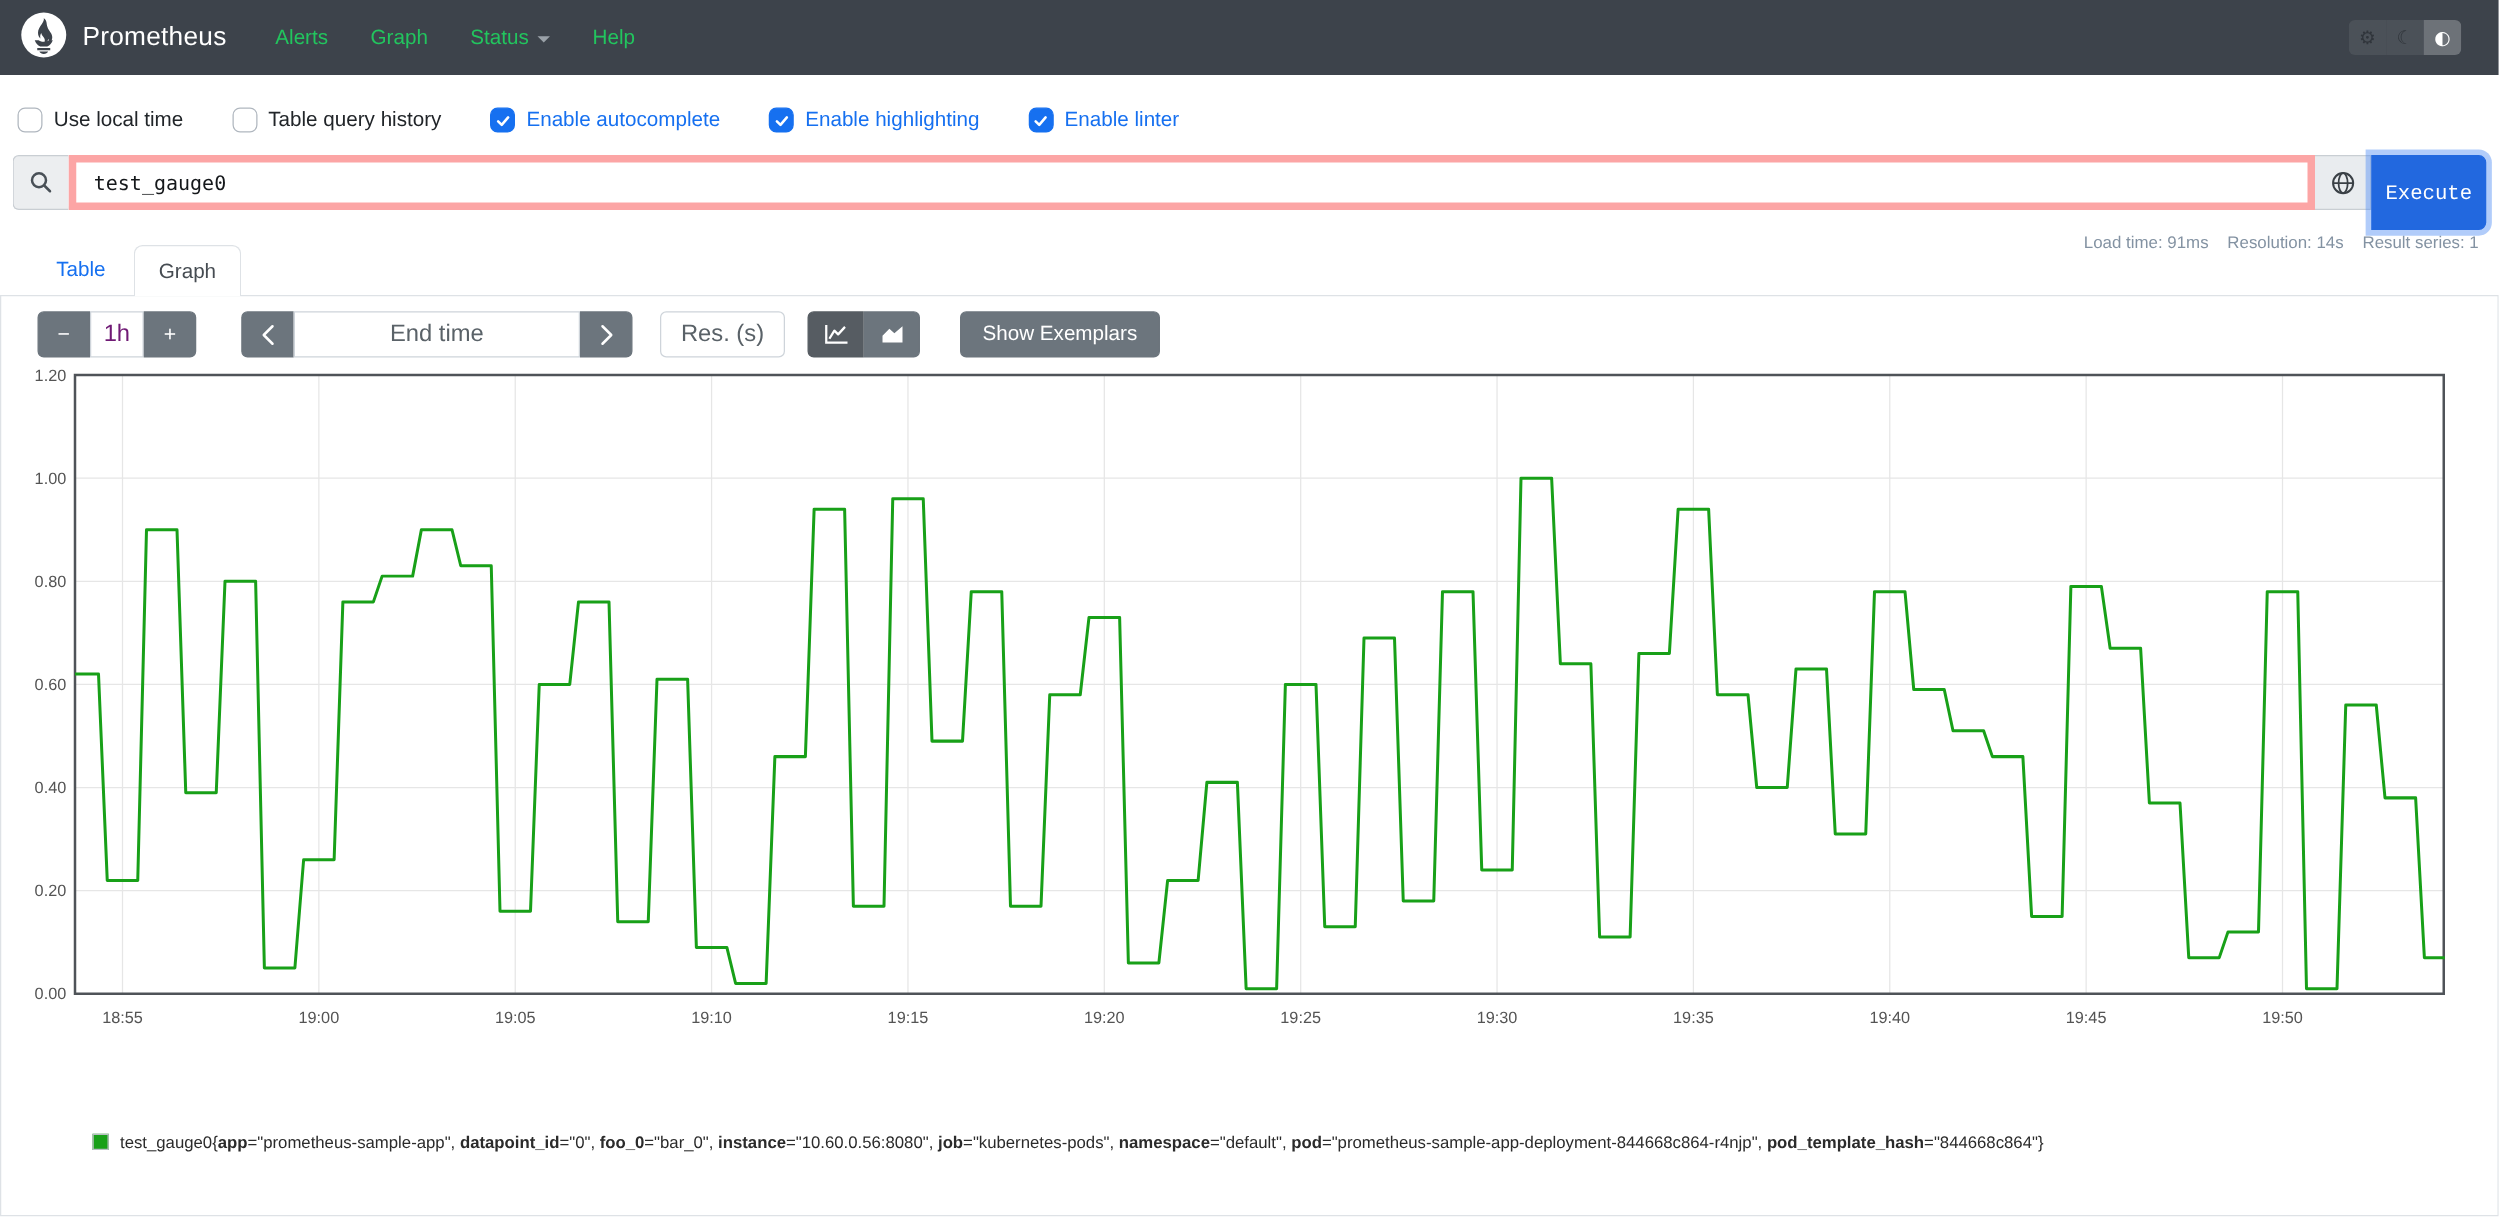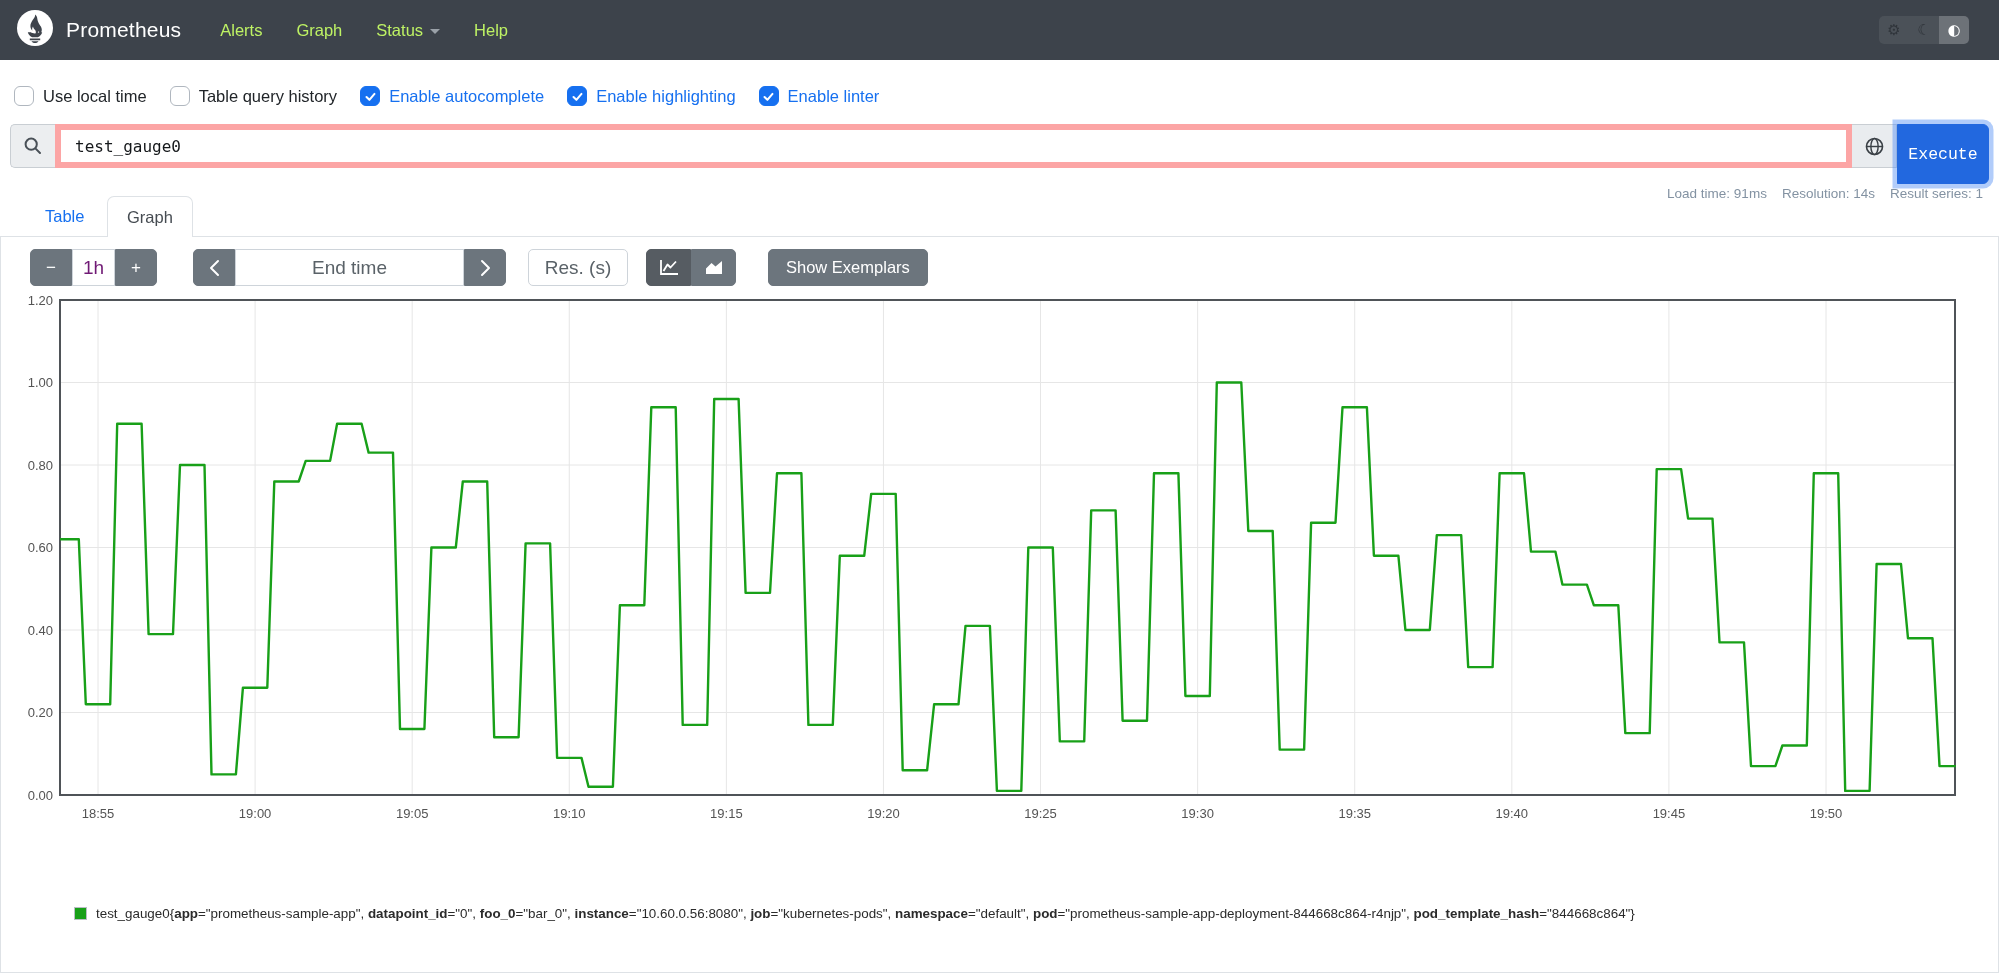--- a/index.html
+++ b/index.html
@@ -4,28 +4,28 @@
 <style>
   * { box-sizing: border-box; margin: 0; padding: 0; }
   html,body { width:1999px; height:980px; background:#fff; font-family:"Liberation Sans", sans-serif; overflow:hidden; }
   #app { position:relative; width:1999px; height:980px; }
 
   
   .navbar { position:absolute; top:0; left:0; width:100%; height:60px; background:#3d434b; display:flex; align-items:center; padding:0 16px; }
   .brand { display:flex; align-items:center; gap:12px; cursor:pointer; }
   .brand-title { color:#fff; font-size:21px; font-weight:400; letter-spacing:.2px; }
   .nav-links { display:flex; align-items:center; margin-left:26px; gap:8px; }
-  .nav-link { color:#bef264; font-size:16.5px; padding:8px 13px; cursor:pointer; text-decoration:none; display:flex; align-items:center; gap:7px;}
+  .nav-link { color:#22c55e; font-size:16.5px; padding:8px 13px; cursor:pointer; text-decoration:none; display:flex; align-items:center; gap:7px;}
   .caret { width:0; height:0; border-left:5px solid transparent; border-right:5px solid transparent; border-top:5px solid #9aa1a8; margin-top:3px;}
   .theme-group { position:absolute; right:30px; top:16px; height:28px; display:flex; border-radius:5px; overflow:hidden; }
   .theme-btn { width:30px; height:28px; background:#4b5158; display:flex; align-items:center; justify-content:center; color:#30353b; font-size:15px; cursor:pointer; font-family:"DejaVu Sans", sans-serif;}
   .theme-btn.active { background:#6d7278; color:#fff; }
 
   
-  .options-row { position:absolute; top:86px; left:14px; display:flex; align-items:flex-end; gap:23px; }
+  .options-row { position:absolute; top:86px; left:14px; display:flex; align-items:flex-end; gap:39px; }
   .option { display:flex; align-items:center; gap:9px; cursor:pointer; }
   .cbox { width:20px; height:20px; border:1px solid #b0b7bf; border-radius:6px; background:#fff; display:flex; align-items:center; justify-content:center; flex:0 0 auto;}
   .cbox.checked { background:#1670f0; border-color:#1670f0; }
   .option-label { font-size:16.5px; color:#212529; }
   .option.checked .option-label { color:#1670f0; }
 
   
   .query-bar { position:absolute; top:124px; left:10px; width:1979px; height:44px; display:flex; }
   .q-left { width:45px; border:1px solid #c9ced3; border-right:none; background:#eceef0; border-radius:5px 0 0 5px; display:flex; align-items:center; justify-content:center; }
   .q-input { flex:1; border:6px solid #fca5a5; background:#fff; font-family:"DejaVu Sans Mono", monospace; font-size:16px; color:#15181b; padding:0 14px; outline:none; }

